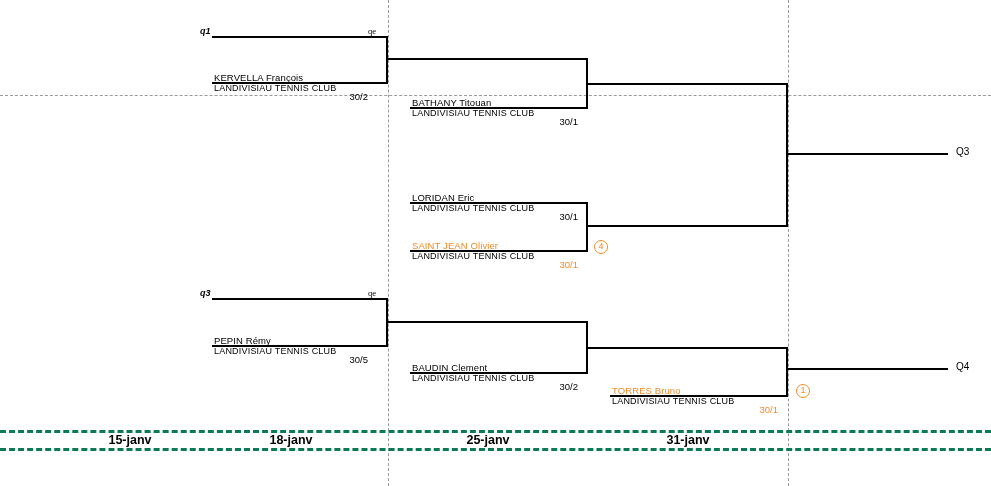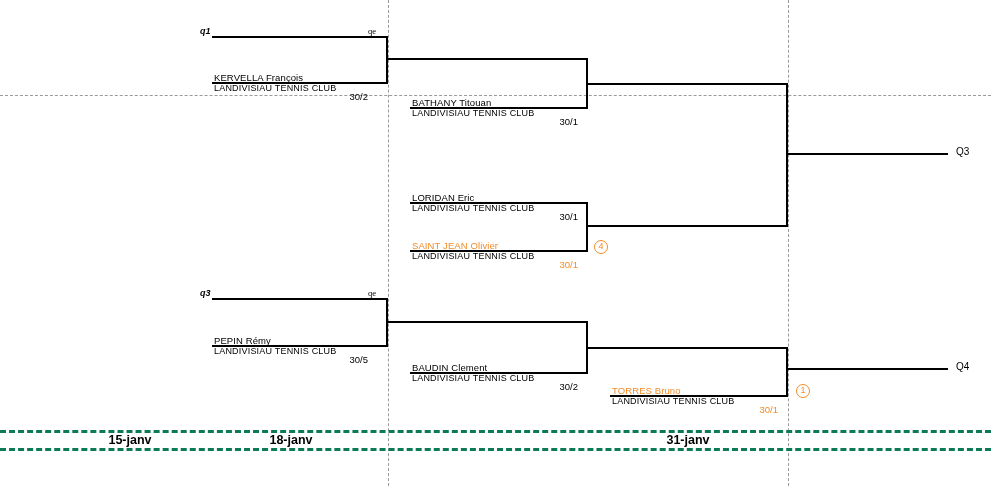--- a/index.html
+++ b/index.html
@@ -128,16 +128,17 @@
 
   <div class="vline" style="left:786px;top:347px;height:50px;"></div>
   <div class="hline" style="left:788px;top:368px;width:160px;"></div>
   <div class="qual" style="left:956px;top:361px;">Q4</div>
 
   <div class="dateband" style="top:430px;height:24px;">
     <div class="rule" style="top:0;"></div>
     <div class="rule" style="top:18px;"></div>
     <div class="datecell" style="left:0;width:194px;top:3px;margin-left:33px;">15-janv</div>
     <div class="datecell" style="left:194px;width:194px;top:3px;">18-janv</div>
+    <div class="datecell" style="left:388px;width:200px;top:3px;">25-janv</div>
     <div class="datecell" style="left:588px;width:200px;top:3px;">31-janv</div>
   </div>
 
 </div>
 
 </body></html>

